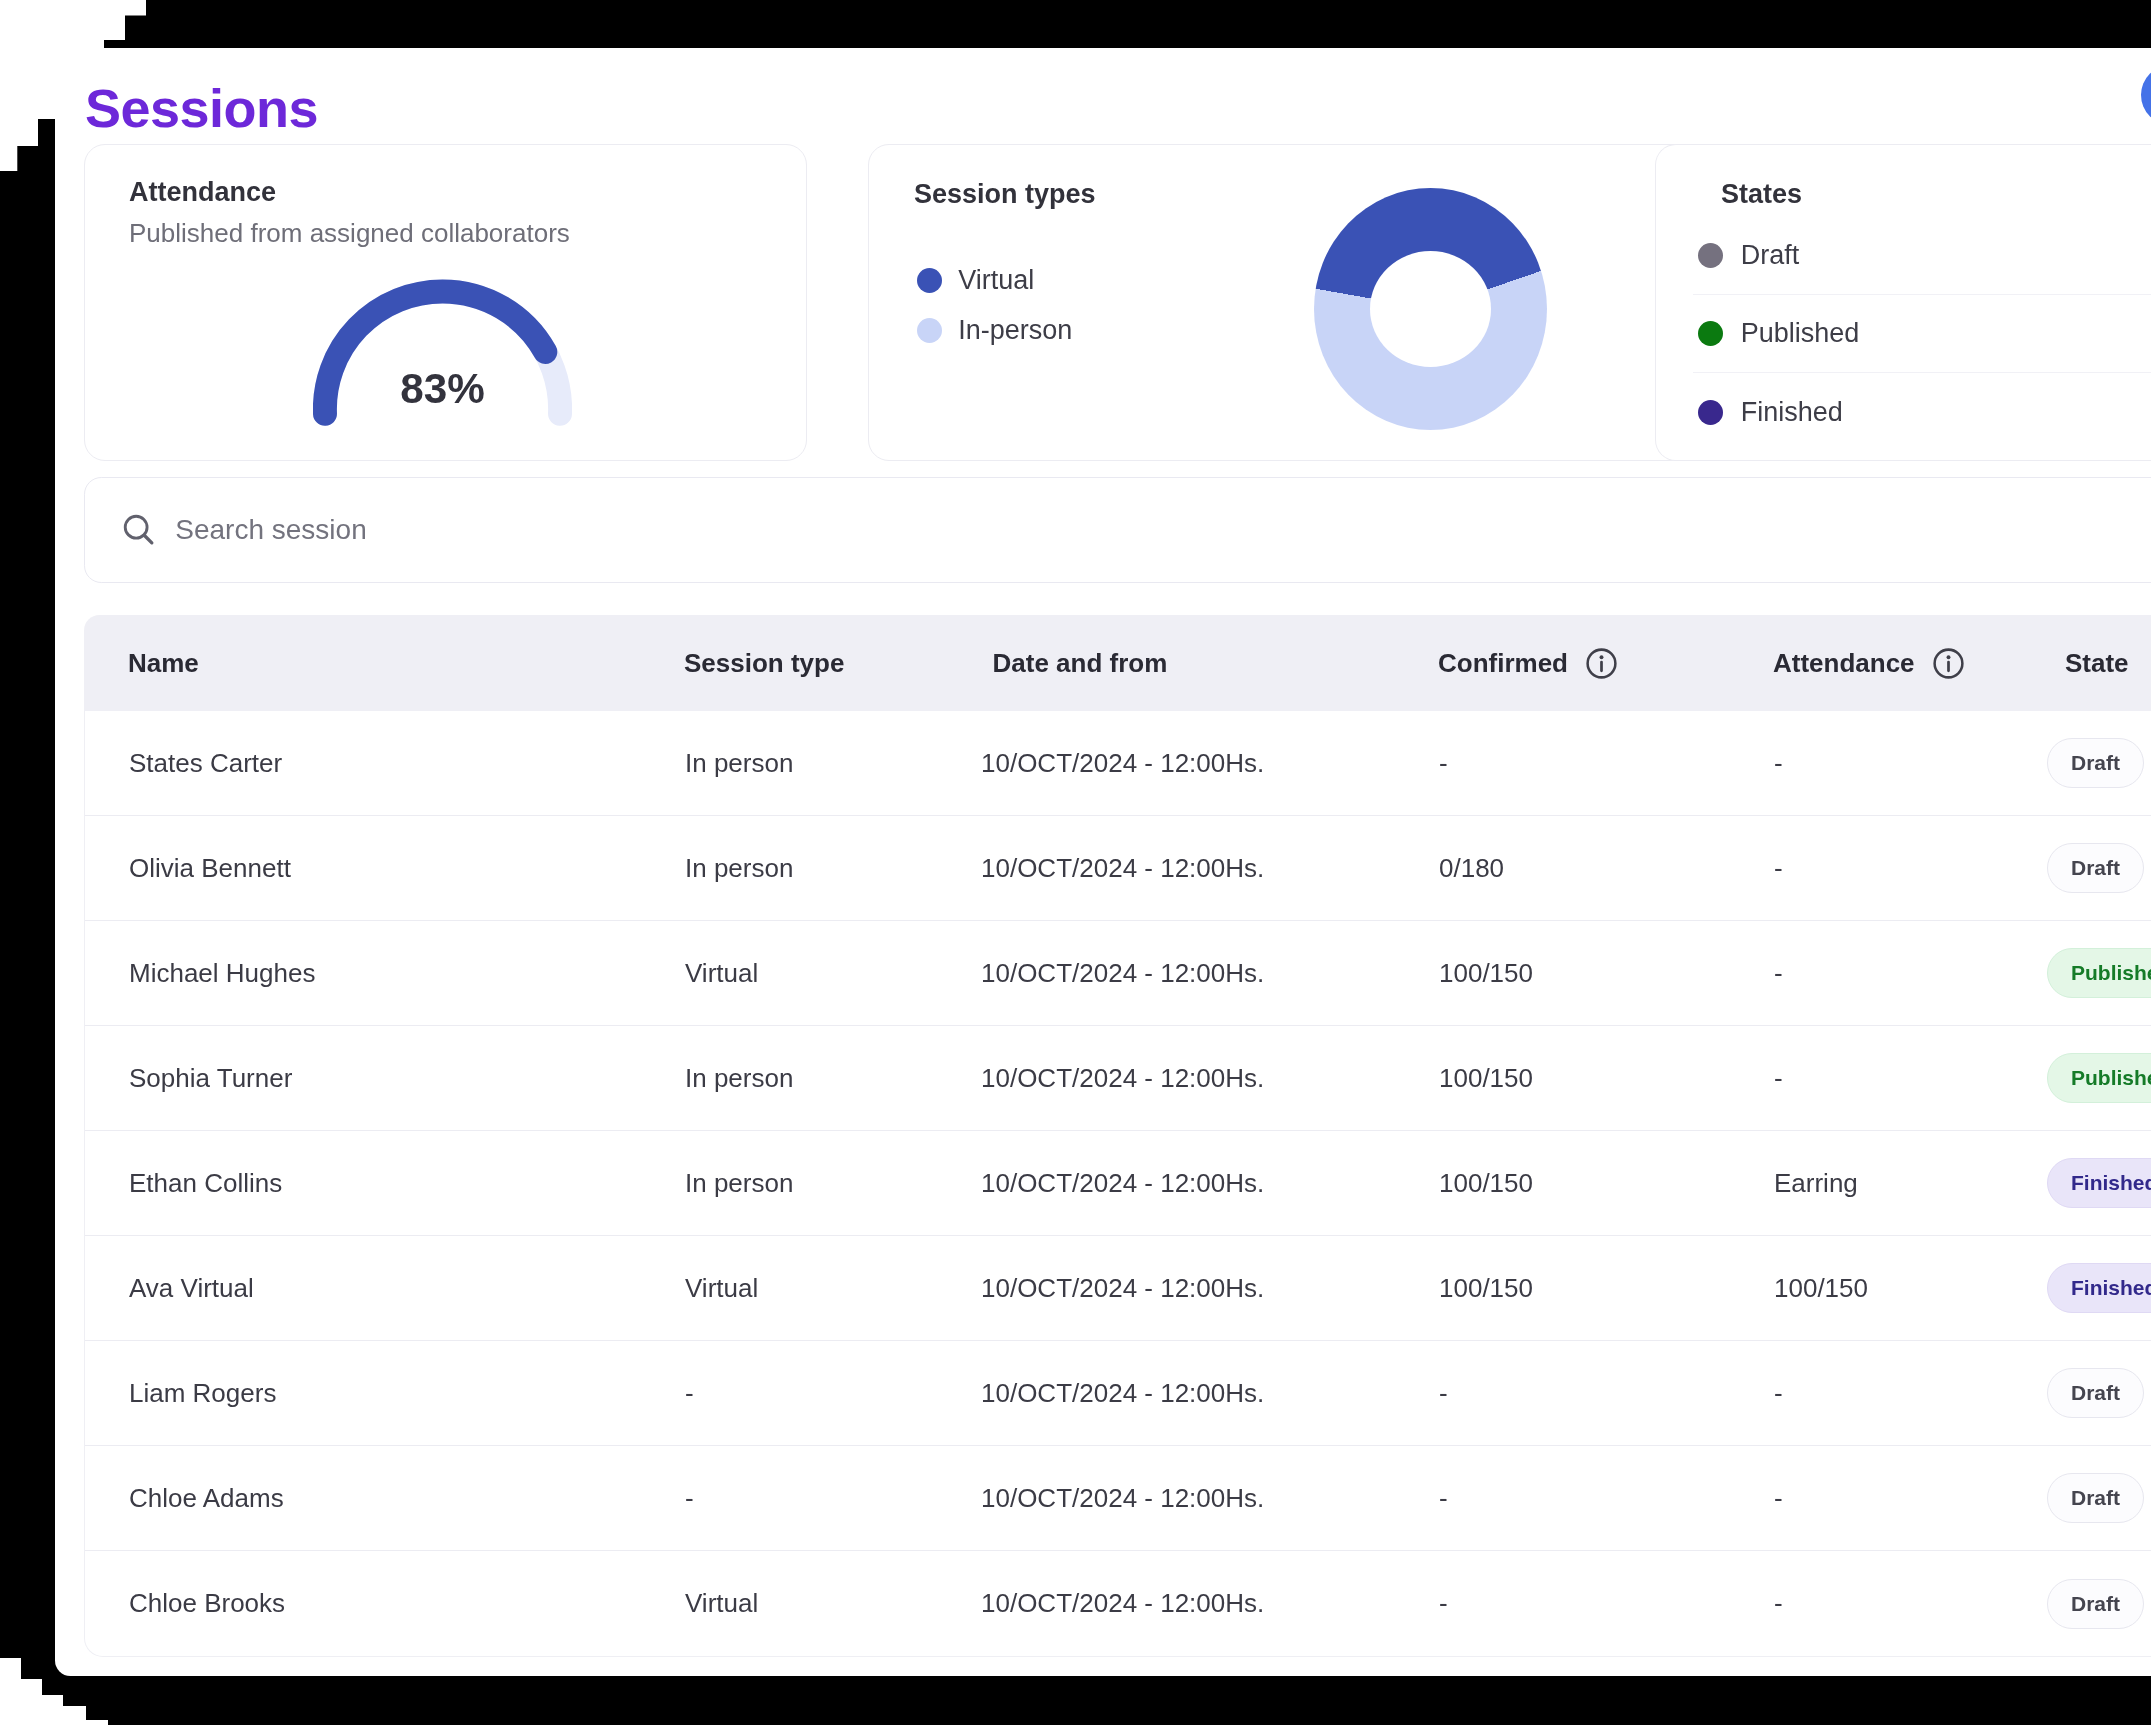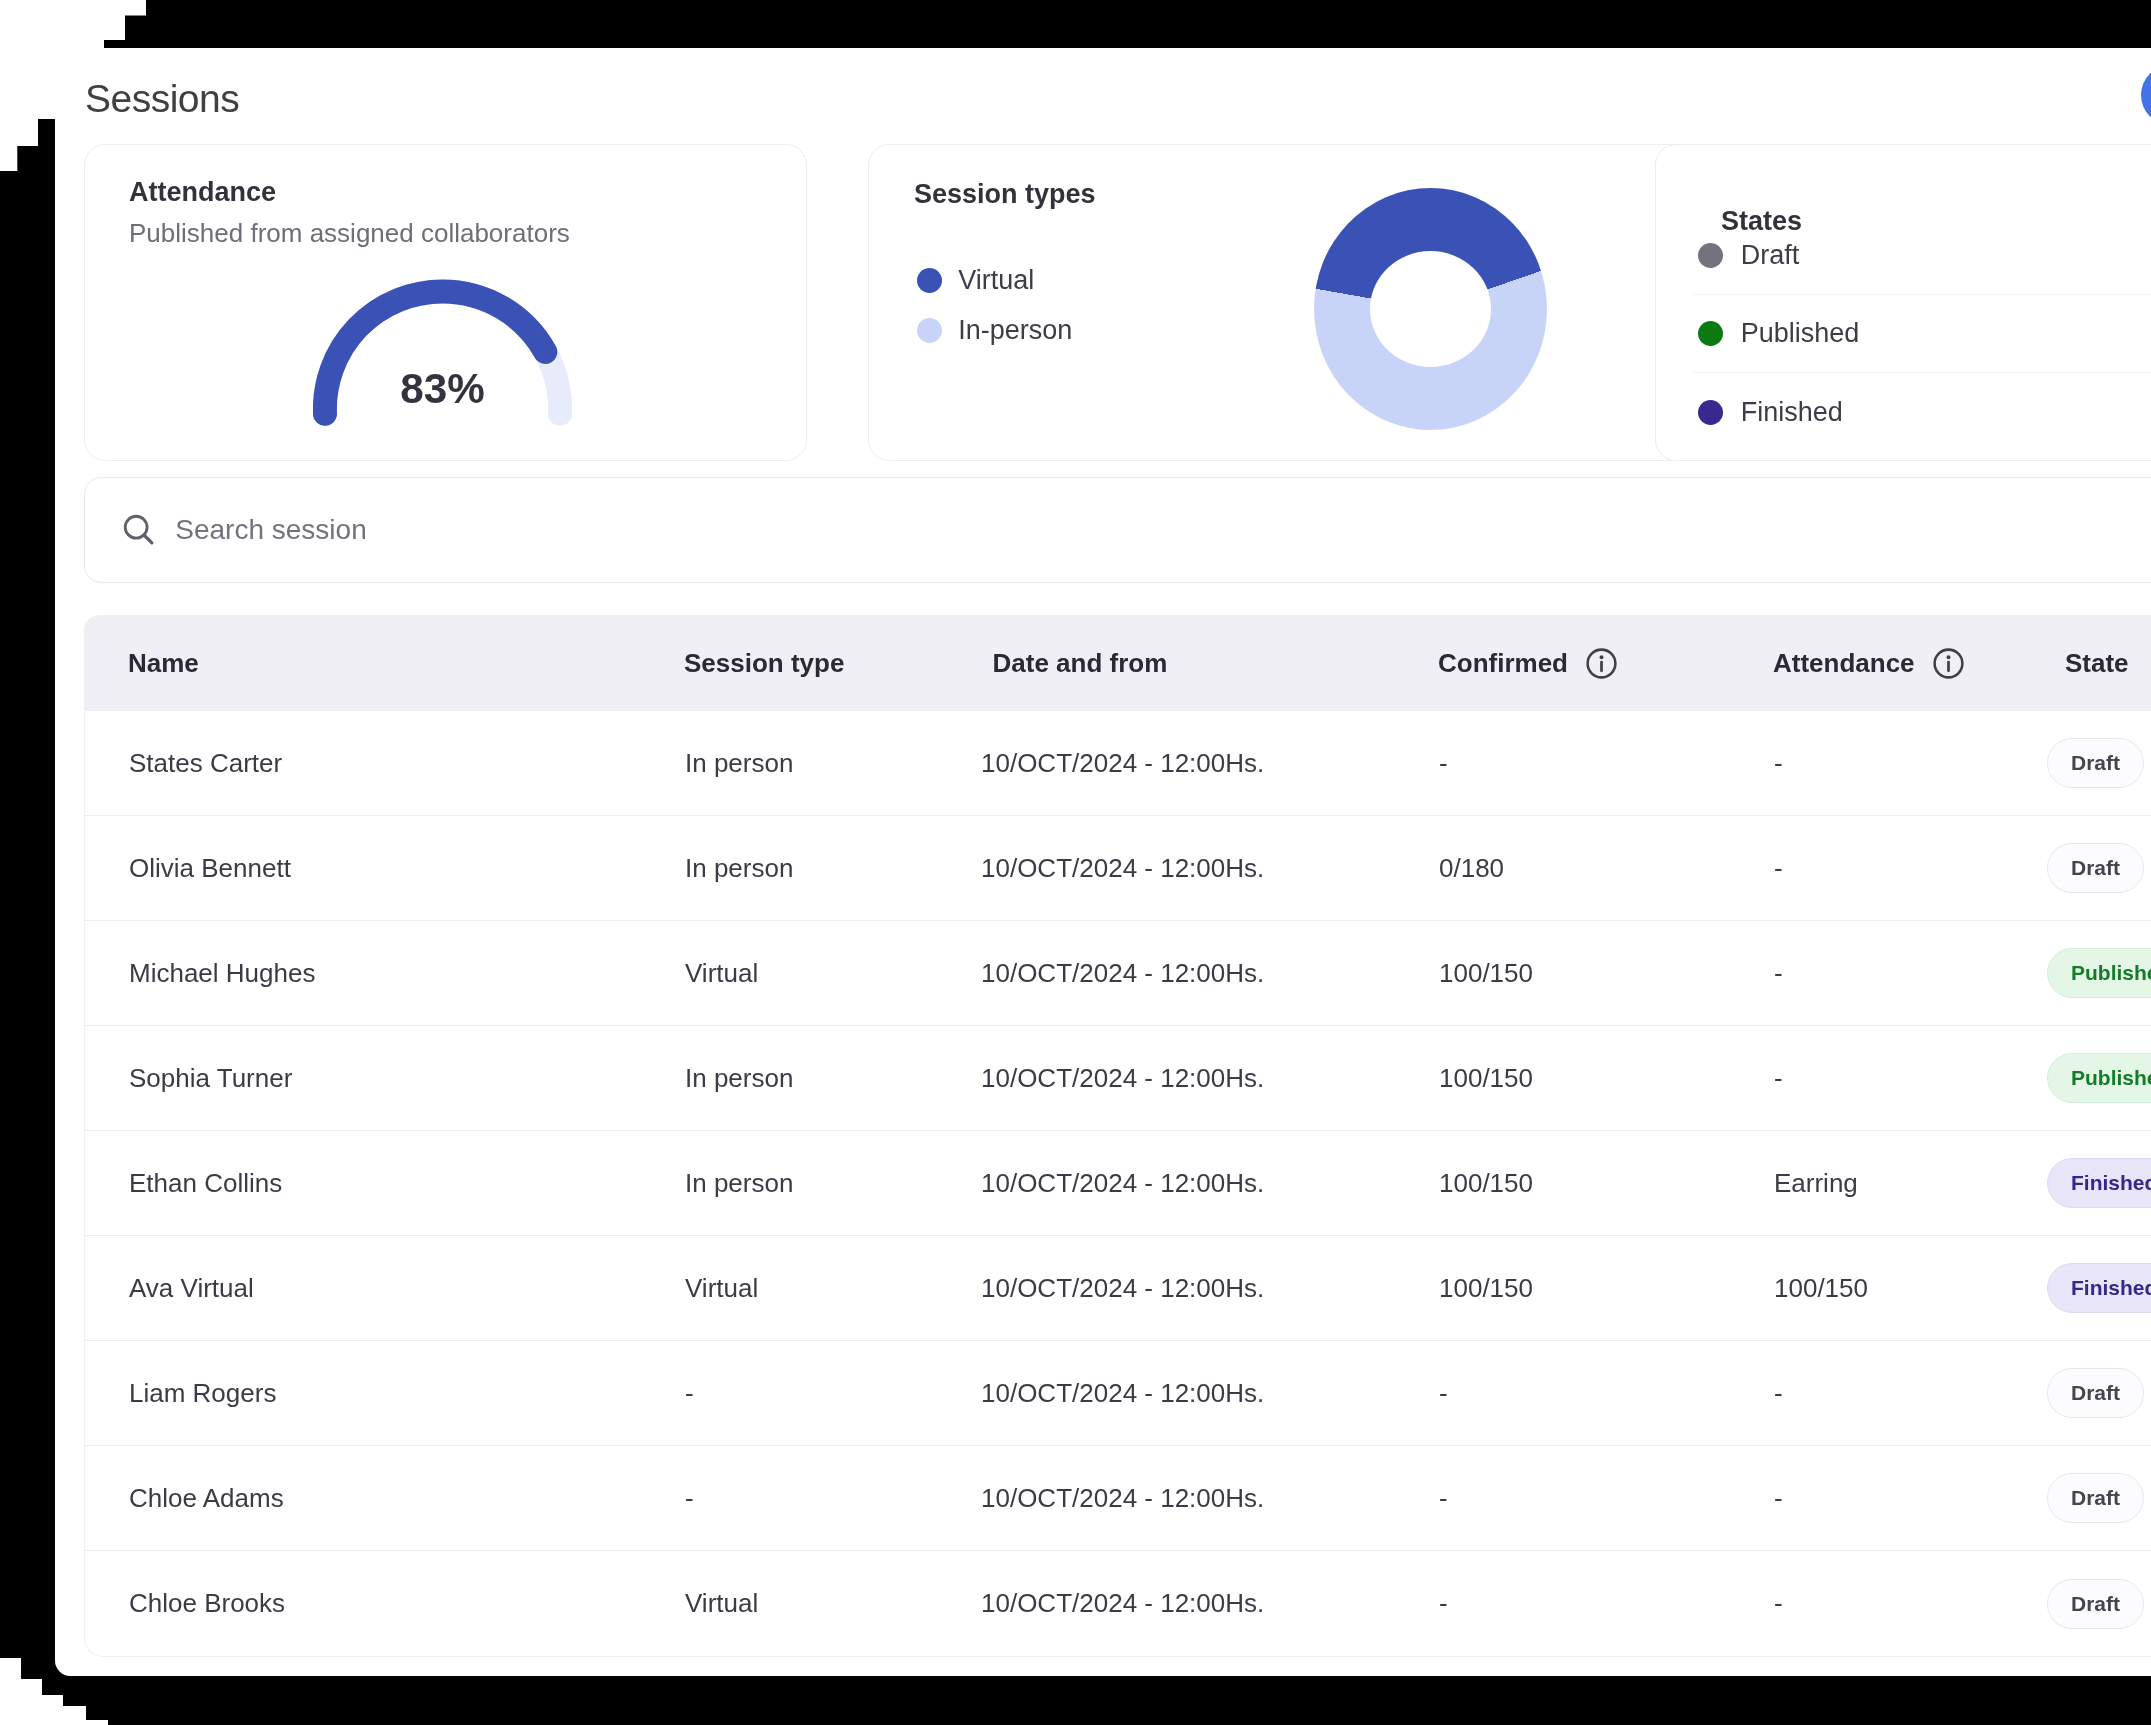--- a/index.html
+++ b/index.html
@@ -23,38 +23,38 @@
       108px 1725px, 2152px 1725px, 2152px 0
     );
   }
   
   .page{
     position:absolute; left:55px; top:48px; width:2443px; height:1628px;
     background:#fff; border-radius:15.4px;
   }
   .page-title{
     position:absolute; left:30px; top:29px;
-    font-size:39px; font-weight:400; color:#404040; letter-spacing:-0.5px;
+    font-size:54px; font-weight:700; color:#6d28d9; letter-spacing:-0.5px;
   }
   .primary-pill{
     position:absolute; left:2086px; top:17.3px; width:134px; height:60px;
     border-radius:30px; background:#4472e8; cursor:pointer;
   }
   
   .card{
     position:absolute; top:96px; height:317px; background:#fff;
     border:1.9px solid #ececf2; border-radius:21px;
   }
   .card-attendance{ left:29px;  width:723px; }
   .card-types     { left:813px; width:836px; }
   .card-states    { left:1600px;width:749px; border-right:none; border-radius:21px 0 0 21px;}
   .card h2{ position:absolute; font-size:27px; font-weight:700; color:#32323b; }
   .card-attendance h2{ left:44px; top:32px; }
   .card-types h2{ left:45px; top:34px; }
-  .card-states h2{ left:65px; top:34px;margin-top:27px; }
+  .card-states h2{ left:65px; top:34px; }
   .card-sub{
     position:absolute; left:44px; top:73px;
     font-size:26px; color:#6e6e78;
   }
   .gauge{ position:absolute; left:228px; top:123px; }
   .gauge-value{ font:700 44px "Liberation Sans","DejaVu Sans",sans-serif; fill:#33333d; }
   
   .legend{ position:absolute; left:48px; top:110px; }
   .legend-row{ display:flex; align-items:center; height:50px; }
   .dot{ width:25px; height:25px; border-radius:50%; flex:0 0 auto; }

